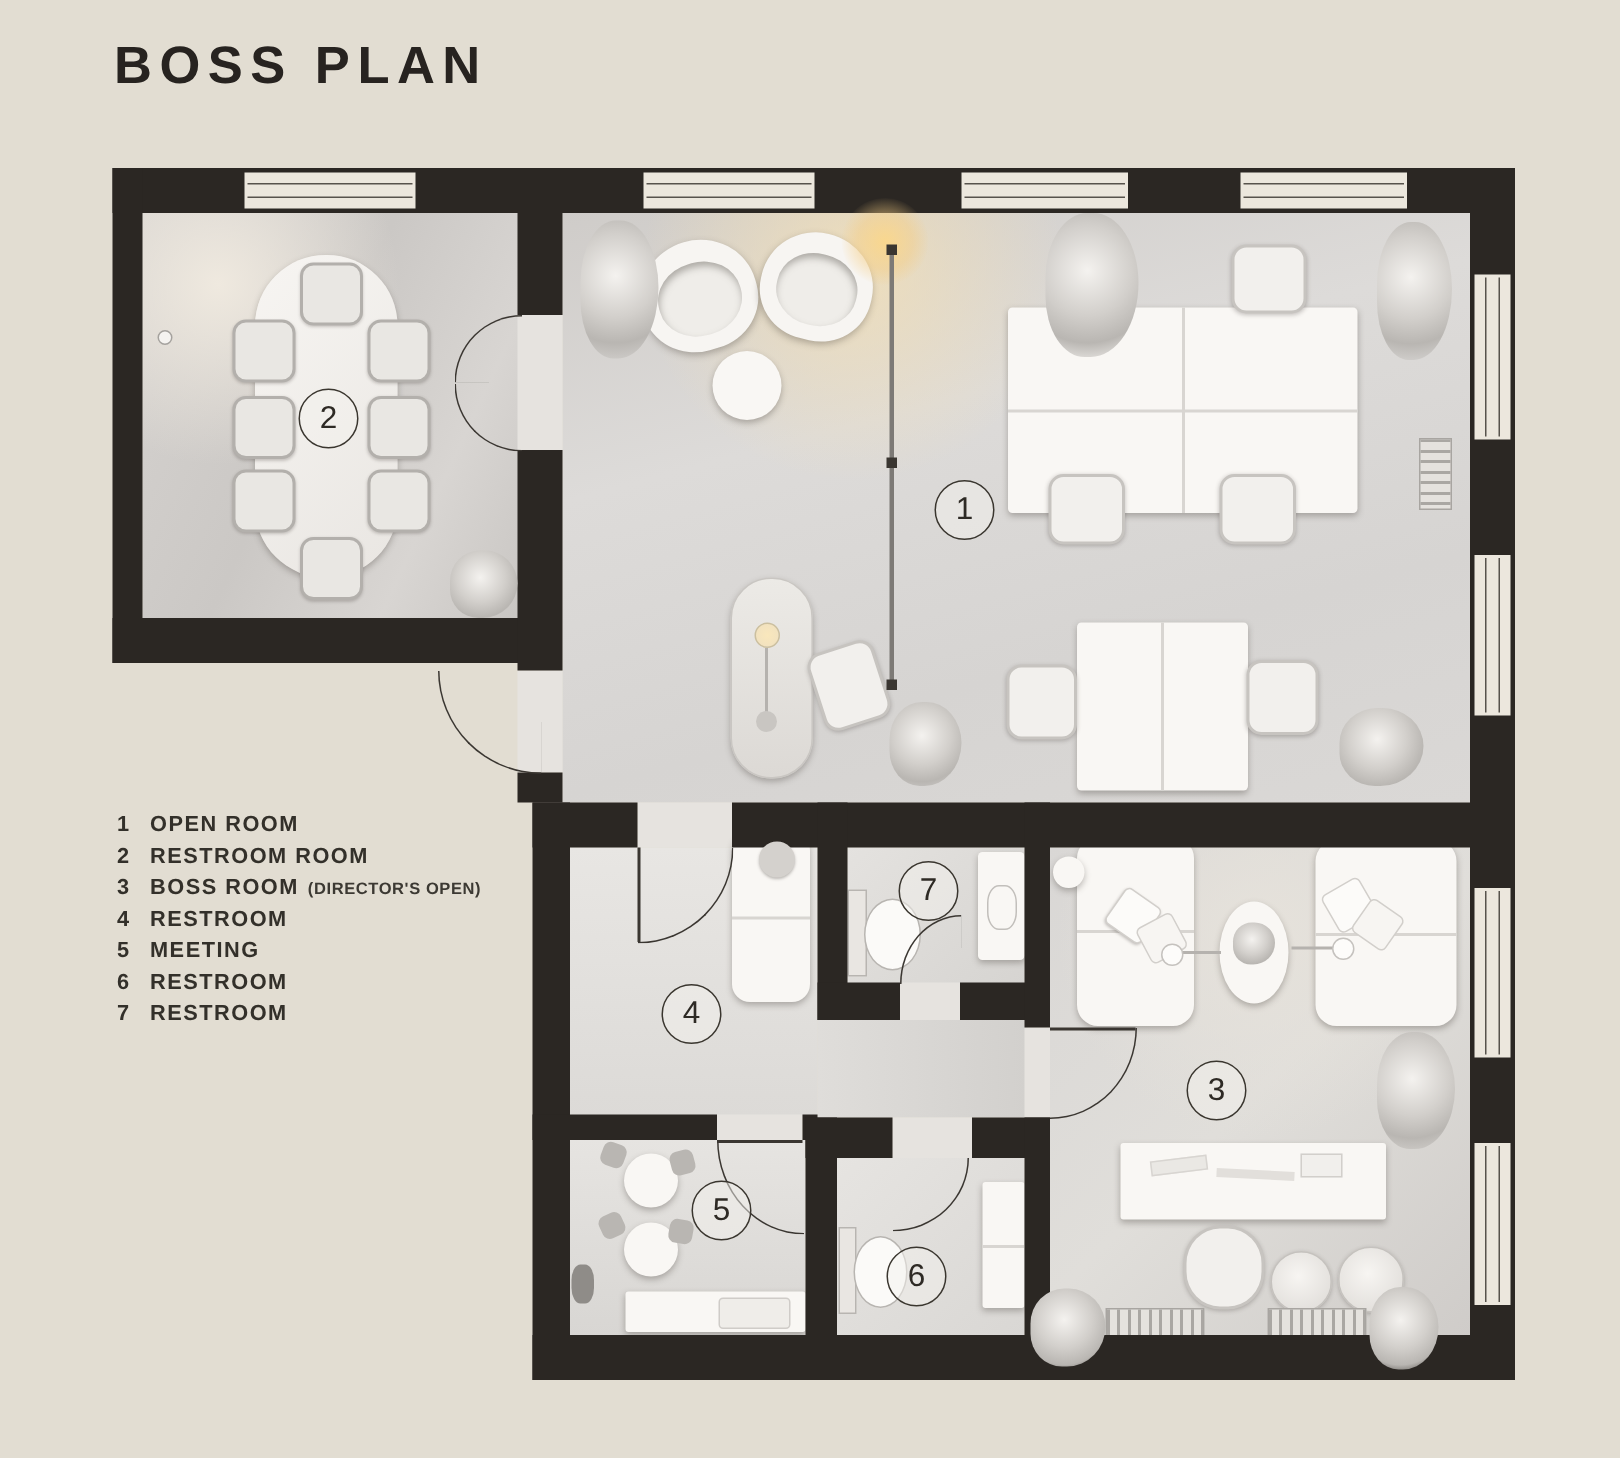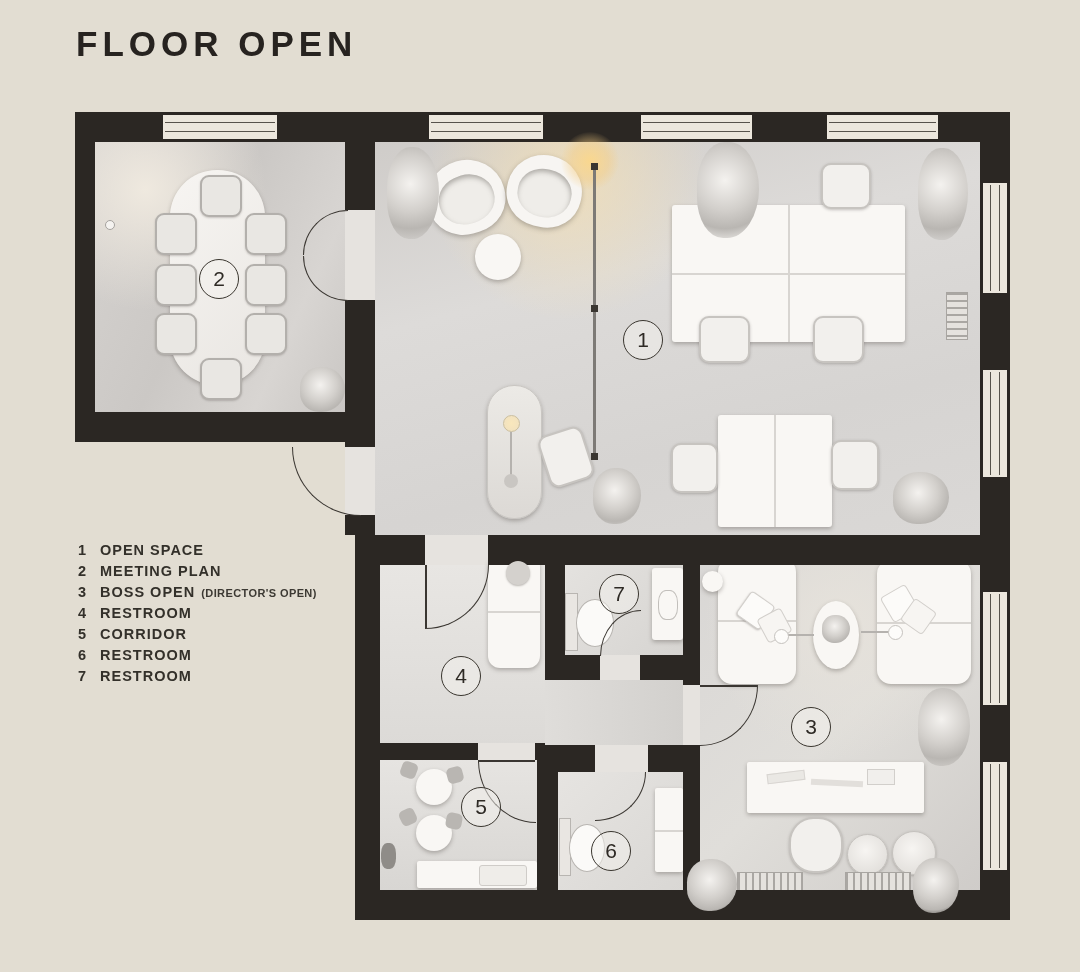--- a/index.html
+++ b/index.html
@@ -44,46 +44,46 @@
   .lounge{background:#f7f5f2;border-radius:50% 50% 46% 46%;box-shadow:0 2px 5px rgba(70,64,58,.35);}
   .lounge-seat{position:absolute;left:14%;top:20%;width:72%;height:66%;background:#efede9;
                border-radius:48%;box-shadow:inset 0 3px 5px rgba(110,105,99,.5);}
   .glow{position:absolute;border-radius:50%;z-index:3;
         background:radial-gradient(circle, rgba(250,215,140,.95), rgba(245,205,130,.45) 45%, rgba(240,200,120,0) 72%);}
   .seam{position:absolute;background:#d8d5d1;}
 </style>
 </head>
 <body>
 
-<div class="title">FLOOR OPEN</div>
+<div class="title">BOSS PLAN</div>
 
 <div class="legend">
   <div class="legend-row">
     <span class="lnum">1</span>
-    <span class="llabel">OPEN SPACE</span>
+    <span class="llabel">OPEN ROOM</span>
     <span class="lnote"></span>
   </div>
   <div class="legend-row">
     <span class="lnum">2</span>
-    <span class="llabel">MEETING PLAN</span>
+    <span class="llabel">RESTROOM ROOM</span>
     <span class="lnote"></span>
   </div>
   <div class="legend-row">
     <span class="lnum">3</span>
-    <span class="llabel">BOSS OPEN</span>
+    <span class="llabel">BOSS ROOM</span>
     <span class="lnote">(DIRECTOR'S OPEN)</span>
   </div>
   <div class="legend-row">
     <span class="lnum">4</span>
     <span class="llabel">RESTROOM</span>
     <span class="lnote"></span>
   </div>
   <div class="legend-row">
     <span class="lnum">5</span>
-    <span class="llabel">CORRIDOR</span>
+    <span class="llabel">MEETING</span>
     <span class="lnote"></span>
   </div>
   <div class="legend-row">
     <span class="lnum">6</span>
     <span class="llabel">RESTROOM</span>
     <span class="lnote"></span>
   </div>
   <div class="legend-row">
     <span class="lnum">7</span>
     <span class="llabel">RESTROOM</span>

